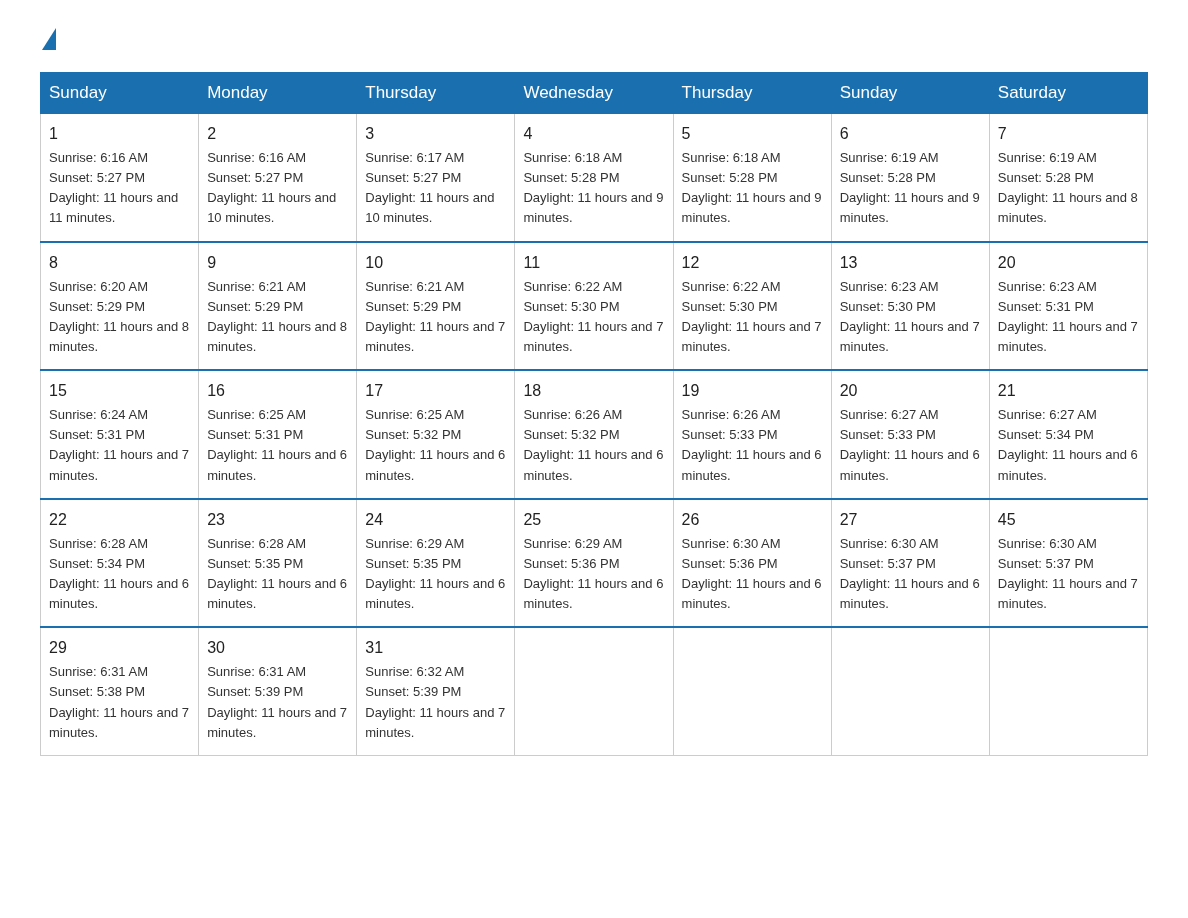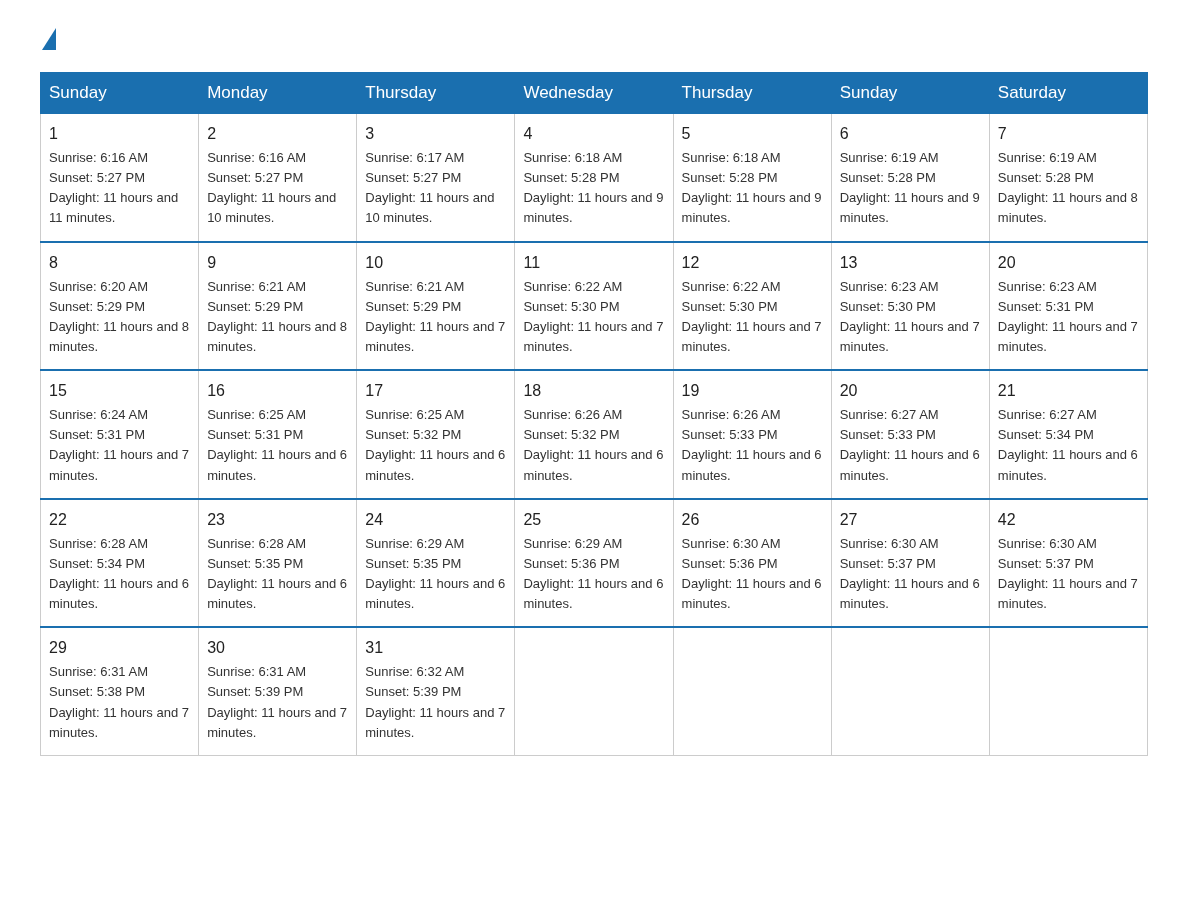--- a/index.html
+++ b/index.html
@@ -190,21 +190,21 @@
         <td><span class="day-num">23</span>
 <span class="day-info">Sunrise: 6:28 AM<br>Sunset: 5:35 PM<br>Daylight: 11 hours and 6 minutes.</span></td>
         <td><span class="day-num">24</span>
 <span class="day-info">Sunrise: 6:29 AM<br>Sunset: 5:35 PM<br>Daylight: 11 hours and 6 minutes.</span></td>
         <td><span class="day-num">25</span>
 <span class="day-info">Sunrise: 6:29 AM<br>Sunset: 5:36 PM<br>Daylight: 11 hours and 6 minutes.</span></td>
         <td><span class="day-num">26</span>
 <span class="day-info">Sunrise: 6:30 AM<br>Sunset: 5:36 PM<br>Daylight: 11 hours and 6 minutes.</span></td>
         <td><span class="day-num">27</span>
 <span class="day-info">Sunrise: 6:30 AM<br>Sunset: 5:37 PM<br>Daylight: 11 hours and 6 minutes.</span></td>
-        <td><span class="day-num">42</span>
+        <td><span class="day-num">45</span>
 <span class="day-info">Sunrise: 6:30 AM<br>Sunset: 5:37 PM<br>Daylight: 11 hours and 7 minutes.</span></td>
       </tr>
       <tr class="row-divider">
         <td><span class="day-num">29</span>
 <span class="day-info">Sunrise: 6:31 AM<br>Sunset: 5:38 PM<br>Daylight: 11 hours and 7 minutes.</span></td>
         <td><span class="day-num">30</span>
 <span class="day-info">Sunrise: 6:31 AM<br>Sunset: 5:39 PM<br>Daylight: 11 hours and 7 minutes.</span></td>
         <td><span class="day-num">31</span>
 <span class="day-info">Sunrise: 6:32 AM<br>Sunset: 5:39 PM<br>Daylight: 11 hours and 7 minutes.</span></td>
         <td class="empty"></td>

